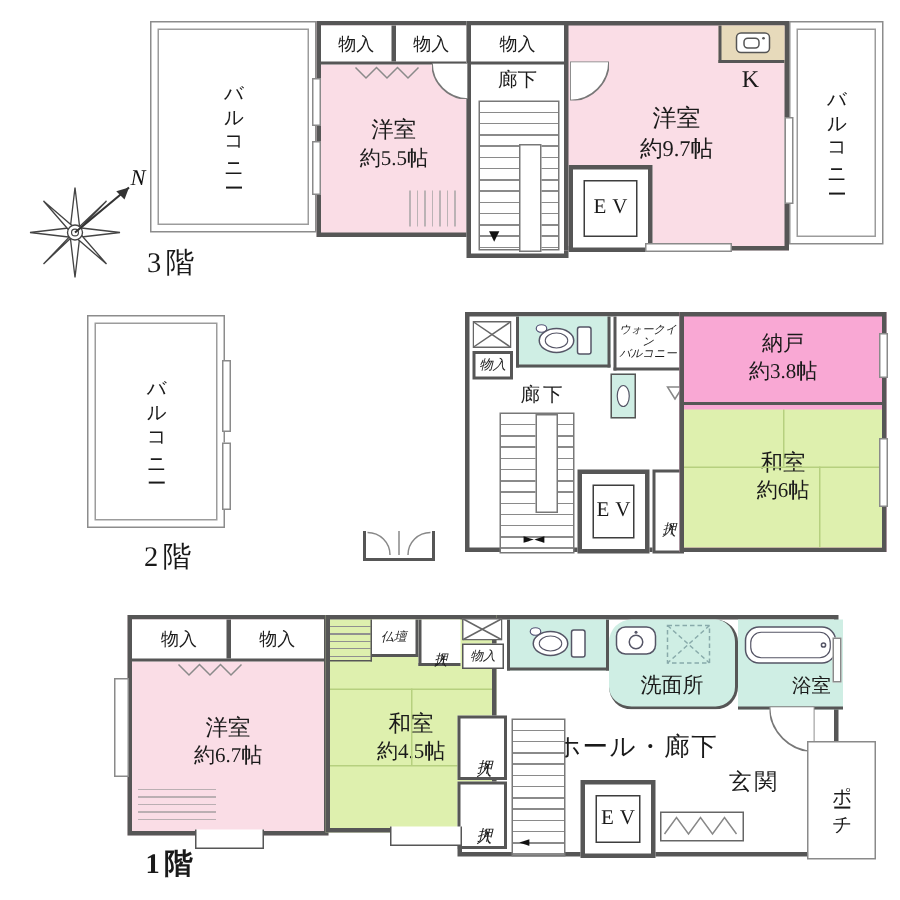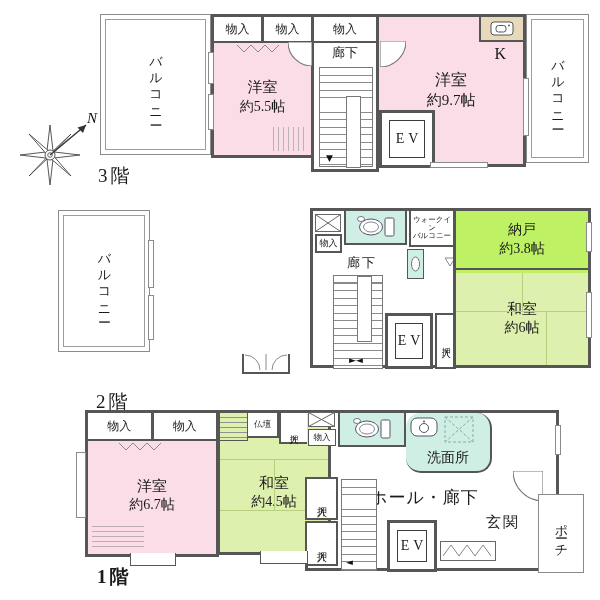--- a/index.html
+++ b/index.html
@@ -27,21 +27,21 @@
            justify-content:center;font-size:14px;letter-spacing:4px;padding-left:4px;box-sizing:border-box;}
   .stairs{position:absolute;box-sizing:border-box;border:1px solid #787878;
           background:repeating-linear-gradient(to bottom,#fff 0 6.5px,#8a8a8a 6.5px 7.5px);}
   .stairs .rail{position:absolute;background:#fff;border:1px solid #787878;box-sizing:border-box;}
   .arrow{position:absolute;font-size:9px;color:#111;font-family:"DejaVu Sans",sans-serif;line-height:1;}
   .win{position:absolute;box-sizing:border-box;background:#fff;border:1px solid #8a8a8a;}
   .hatchH{position:absolute;background:repeating-linear-gradient(to bottom,transparent 0 4px,#909090 4px 5px);}
   .hatchV{position:absolute;background:repeating-linear-gradient(to right,transparent 0 4px,#a0a0a0 4px 5px);}
   .tl{position:absolute;background:#b6d07f;}
   .smallroom{position:absolute;box-sizing:border-box;background:#fff;border:2px solid #565656;
-             display:flex;align-items:center;justify-content:center;text-align:center;}
+             display:flex;align-items:center;justify-content:center;text-align:center;font-style:italic;}
   .tiny{font-size:8px;line-height:1.05;letter-spacing:0;}
   .wet{background:#cfeee4;}
   svg{display:block;}
   .floorlbl{font-size:19px;letter-spacing:3px;}
 </style>
 </head>
 <body>
 
 <div id="plan">
 
@@ -174,40 +174,40 @@
       <div class="arrow" style="left:15px;bottom:3px;">►◄</div>
     </div>
     <div class="ev" style="left:72px;top:102px;width:48px;height:56px;">
       <div class="box">EV</div>
     </div>
     <div class="smallroom" style="left:122px;top:102px;width:21px;height:56px;">
       <span class="vtext tiny" style="font-size:9px;letter-spacing:1px;">押入</span>
     </div>
   </div>
 
-  <div class="abs" style="left:453px;top:208px;width:138px;height:160px;background:#bef264;border:3px solid #565656;">
+  <div class="abs" style="left:453px;top:208px;width:138px;height:160px;background:#f9a8d4;border:3px solid #565656;">
     <div class="abs" style="left:0;right:0;top:0;height:59px;border-bottom:2.5px solid #565656;display:flex;flex-direction:column;align-items:center;justify-content:center;">
       <span class="rname" style="font-size:14px;">納戸</span>
       <span class="rsize" style="font-size:14px;">約3.8帖</span>
     </div>
     <div class="abs" style="left:0;right:0;top:61.5px;bottom:0;background:#def0ae;display:flex;flex-direction:column;align-items:center;justify-content:center;">
       <div class="tl" style="left:0;right:0;top:42%;height:1px;"></div>
       <div class="tl" style="left:50%;top:0;width:1px;height:42%;"></div>
       <div class="tl" style="left:68%;top:42%;bottom:0;width:1px;"></div>
       <span class="rname">和室</span>
       <span class="rsize">約6帖</span>
     </div>
   </div>
 
   <div class="win" style="left:148px;top:240px;width:6px;height:48px;"></div>
   <div class="win" style="left:148px;top:295px;width:6px;height:45px;"></div>
   <div class="win" style="left:586px;top:222px;width:6px;height:30px;"></div>
   <div class="win" style="left:586px;top:292px;width:6px;height:46px;"></div>
 
-  <div class="lbl floorlbl" style="left:96px;top:360px;margin-top:30px;">2階</div>
+  <div class="lbl floorlbl" style="left:96px;top:360px;">2階</div>
 
   <div class="abs" style="left:305px;top:410px;width:254px;height:161px;background:#fff;border:3px solid #565656;">
     <div class="abs wet" style="left:30px;top:0;width:68px;height:34px;border-left:2px solid #565656;border-right:2px solid #565656;border-bottom:2px solid #565656;display:flex;align-items:center;justify-content:center;">
       <svg width="46" height="26" viewBox="0 0 46 26">
         <ellipse cx="8" cy="5" rx="3.5" ry="2.5" fill="#fff" stroke="#557" stroke-width=".8"></ellipse>
         <rect x="32" y="4" width="9" height="18" rx="1.5" fill="#fff" stroke="#556"></rect>
         <ellipse cx="18" cy="13" rx="11.5" ry="8" fill="#fff" stroke="#556"></ellipse>
         <ellipse cx="18" cy="13" rx="7.5" ry="5" fill="none" stroke="#556" stroke-width=".7"></ellipse>
       </svg>
     </div>
@@ -217,20 +217,28 @@
         <circle cx="14" cy="11" r="4.5" fill="none" stroke="#556"></circle>
         <circle cx="14" cy="4.5" r="1" fill="#556"></circle>
       </svg>
       <svg class="abs" style="left:38px;top:3px;" width="30" height="27" viewBox="0 0 30 27">
         <rect x="1" y="1" width="28" height="25" fill="none" stroke="#8aa" stroke-dasharray="3,2"></rect>
         <line x1="1" y1="1" x2="29" y2="26" stroke="#8aa" stroke-dasharray="3,2"></line>
         <line x1="29" y1="1" x2="1" y2="26" stroke="#8aa" stroke-dasharray="3,2"></line>
       </svg>
       <div class="lbl" style="left:0;right:0;bottom:5px;font-size:14px;">洗面所</div>
     </div>
+    <div class="abs wet" style="left:184px;top:0;width:70px;height:60px;border-bottom:2px solid #565656;">
+      <svg class="abs" style="left:4px;top:4px;" width="62" height="26" viewBox="0 0 62 26">
+        <rect x="1" y="1" width="60" height="24" rx="9" fill="#fff" stroke="#556"></rect>
+        <rect x="4.5" y="4.5" width="53" height="17" rx="7" fill="none" stroke="#556" stroke-width=".8"></rect>
+        <circle cx="53" cy="13" r="1.4" fill="none" stroke="#556"></circle>
+      </svg>
+      <div class="lbl" style="right:8px;bottom:6px;font-size:13px;">浴室</div>
+    </div>
     <div class="lbl" style="left:62px;top:74px;font-size:17px;letter-spacing:1px;">ホール・廊下</div>
     <div class="stairs" style="left:33px;top:66px;width:36px;height:92px;">
       <div class="arrow" style="left:4px;bottom:3px;">◄</div>
     </div>
     <div class="ev" style="left:79px;top:107px;width:50px;height:52px;">
       <div class="box">EV</div>
     </div>
     <div class="lbl" style="left:178px;top:100px;font-size:15px;letter-spacing:2px;">玄関</div>
     <svg class="abs" style="left:205px;top:58px;" width="30" height="30" viewBox="0 0 30 30">
       <path d="M30,0 L30,30 A30,30 0 0 1 0,0 Z" fill="#fff" stroke="#787878" stroke-width="1.1"></path>

